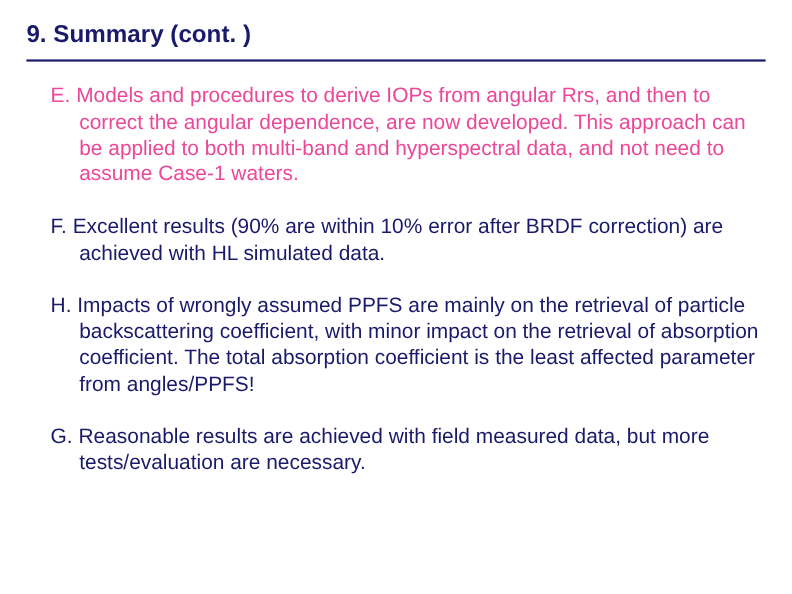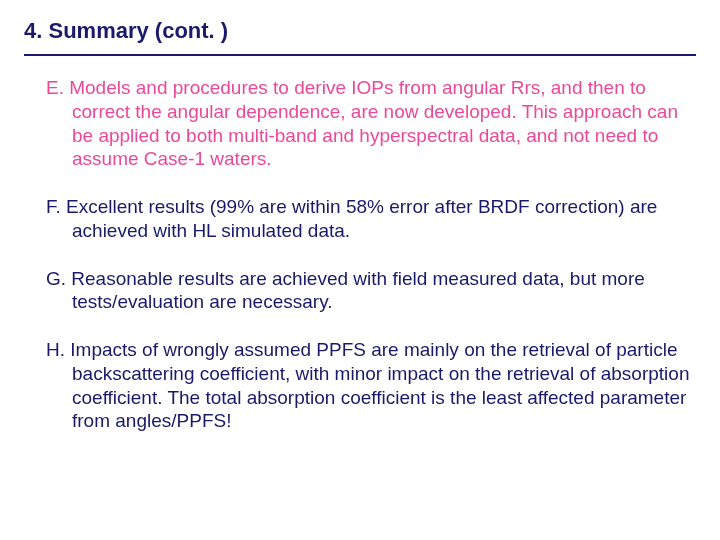--- a/index.html
+++ b/index.html
@@ -35,20 +35,20 @@
   .item-e { color: #ec4899; }
   .item-f { color: #1a1a6a; }
   .item-g { color: #1a1a6a; }
   .item-h { color: #1a1a6a; }
 </style>
 </head>
 <body>
 
 <div class="slide">
   <div class="heading-block">
-    <div class="heading">4. Summary (cont. )</div>
+    <div class="heading">9. Summary (cont. )</div>
   </div>
 
   <div class="item item-e">E. Models and procedures to derive IOPs from angular Rrs, and then to correct the angular dependence, are now developed. This approach can be applied to both multi-band and hyperspectral data, and not need to assume Case-1 waters.</div>
-  <div class="item item-f">F.  Excellent results (99% are within 58% error after BRDF correction) are achieved with HL simulated data.</div>
+  <div class="item item-f">F.  Excellent results (90% are within 10% error after BRDF correction) are achieved with HL simulated data.</div>
+  <div class="item item-h">H.  Impacts of wrongly assumed PPFS are mainly on the retrieval of particle backscattering coefficient, with minor impact on the retrieval of absorption coefficient. The total absorption coefficient is the least affected parameter from angles/PPFS!</div>
   <div class="item item-g">G.  Reasonable results are achieved with field measured data, but more tests/evaluation are necessary.</div>
-  <div class="item item-h">H.  Impacts of wrongly assumed PPFS are mainly on the retrieval of particle backscattering coefficient, with minor impact on the retrieval of absorption coefficient. The total absorption coefficient is the least affected parameter from angles/PPFS!</div>
 </div>
 
 </body></html>

